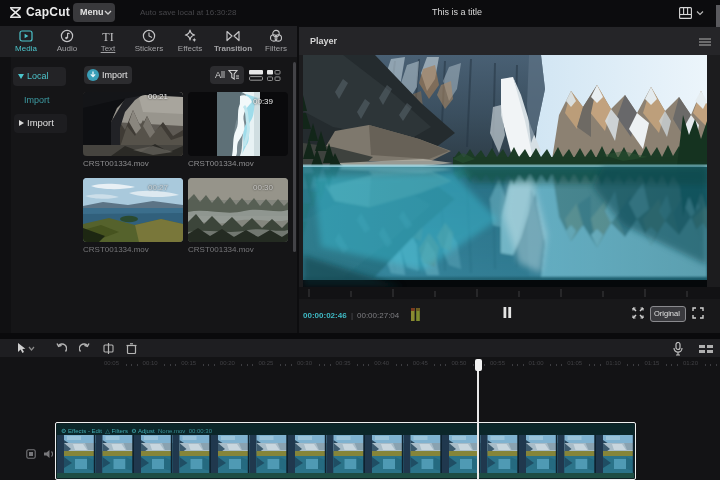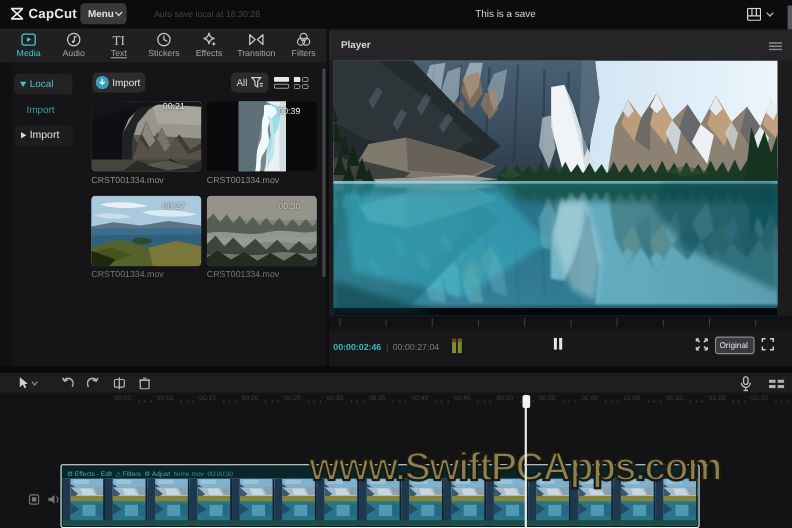--- a/index.html
+++ b/index.html
@@ -24,21 +24,21 @@
   <div class="abs" style="left:26px;top:5px;color:#ececec;font-size:12px;font-weight:bold;letter-spacing:.2px;">CapCut</div>
 
   <div class="abs" style="left:73px;top:3px;width:42px;height:19px;background:#39393c;border-radius:4px;"></div>
   <div class="abs" style="left:80px;top:7px;color:#e2e2e2;font-size:9px;font-weight:bold;">Menu</div>
   <svg class="abs" style="left:104px;top:10px;" width="8" height="6" viewBox="0 0 8 6">
       <path d="M1 1 L4 4 L7 1" stroke="#cfcfcf" stroke-width="1.3" fill="none"></path>
     </svg>
 
   <div class="abs" style="left:140px;top:8px;color:#46464a;font-size:8px;">Auto save local at 16:30:28</div>
 
-  <div class="abs" style="left:432px;top:7px;color:#d8d8d8;font-size:9px;">This is a save</div>
+  <div class="abs" style="left:432px;top:7px;color:#d8d8d8;font-size:9px;">This is a title</div>
 
   <svg class="abs" style="left:679px;top:7px;" width="13" height="12" viewBox="0 0 13 12">
     <rect x="0.6" y="0.6" width="11.8" height="10.8" rx="1" fill="none" stroke="#d8d8d8" stroke-width="1.1"></rect>
     <line x1="4.6" y1="1" x2="4.6" y2="7.5" stroke="#d8d8d8" stroke-width="1.1"></line>
     <line x1="8.6" y1="1" x2="8.6" y2="7.5" stroke="#d8d8d8" stroke-width="1.1"></line>
     <line x1="1" y1="7.5" x2="12" y2="7.5" stroke="#d8d8d8" stroke-width="1.1"></line>
   </svg>
   <svg class="abs" style="left:696px;top:11px;" width="8" height="5" viewBox="0 0 8 5">
       <path d="M1 0.5 L4 3.5 L7 0.5" stroke="#b8b8b8" stroke-width="1.2" fill="none"></path>
     </svg>
@@ -66,21 +66,21 @@
     </svg>
     <div class="abs" style="left:149px;top:44px;transform:translateX(-50%);color:#a2a2a5;font-size:8px;">Stickers</div>
     <svg class="abs" style="left:183px;top:29px;" width="14" height="14" viewBox="0 0 14 14">
       <path d="M7 1.2 C7.5 4.2 8.6 5.4 11.6 6 C8.6 6.6 7.5 7.8 7 10.8 C6.5 7.8 5.4 6.6 2.4 6 C5.4 5.4 6.5 4.2 7 1.2 Z" fill="none" stroke="#c4c4c6" stroke-width="1.2" stroke-linejoin="round"></path>
       <path d="M11.3 8.6 C11.5 10 12 10.6 13.4 10.9 C12 11.2 11.5 11.8 11.3 13.2 C11.1 11.8 10.6 11.2 9.2 10.9 C10.6 10.6 11.1 10 11.3 8.6 Z" fill="#c4c4c6"></path>
     </svg>
     <div class="abs" style="left:190px;top:44px;transform:translateX(-50%);color:#a2a2a5;font-size:8px;">Effects</div>
     <svg class="abs" style="left:226px;top:29px;" width="14" height="14" viewBox="0 0 14 14">
       <path d="M1 2.5 L6 7 L1 11.5 Z M13 2.5 L8 7 L13 11.5 Z" fill="none" stroke="#c4c4c6" stroke-width="1.2" stroke-linejoin="round"></path>
     </svg>
-    <div class="abs" style="left:233px;top:44px;transform:translateX(-50%);color:#a2a2a5;font-size:8px;">Transition</div>
+    <div class="abs" style="left:233px;top:44px;transform:translateX(-50%);color:#a2a2a5;font-size:8px;font-weight:bold;">Transition</div>
     <svg class="abs" style="left:269px;top:29px;" width="14" height="14" viewBox="0 0 14 14">
       <circle cx="7" cy="4.6" r="3.2" fill="none" stroke="#c4c4c6" stroke-width="1.1"></circle>
       <circle cx="4.7" cy="8.9" r="3.2" fill="none" stroke="#c4c4c6" stroke-width="1.1"></circle>
       <circle cx="9.3" cy="8.9" r="3.2" fill="none" stroke="#c4c4c6" stroke-width="1.1"></circle>
     </svg>
     <div class="abs" style="left:276px;top:44px;transform:translateX(-50%);color:#a2a2a5;font-size:8px;">Filters</div>
 
   <div class="abs" style="left:0;top:57px;width:297px;height:276px;background:#151517;"></div>
   <div class="abs" style="left:0;top:57px;width:11px;height:276px;background:#101012;"></div>
 
@@ -511,18 +511,17 @@
         <use href="#tile" x="346.5"></use>
         <use href="#tile" x="385"></use>
         <use href="#tile" x="423.5"></use>
         <use href="#tile" x="462"></use>
         <use href="#tile" x="500.5"></use>
         <use href="#tile" x="539"></use>
     </g>
     <rect x="0" y="38" width="577" height="5" fill="#1e4d44"></rect>
   </svg>
 
-  <div class="abs" style="left:281px;top:403px;width:374px;text-align:center;font-size:36px;font-weight:bold;color:#8a8155;-webkit-text-stroke:2px #1d190e;letter-spacing:-1.5px;text-shadow:0 1px 2px rgba(10,10,5,0.5);">www.SwiftPCApps.com</div>
 
   <div class="abs" style="left:477px;top:359px;width:2px;height:121px;background:#e8e8e8;"></div>
   <div class="abs" style="left:474.5px;top:359px;width:7px;height:12px;background:#f2f2f2;border-radius:2px;"></div>
 
 </div>
 
 </body></html>

